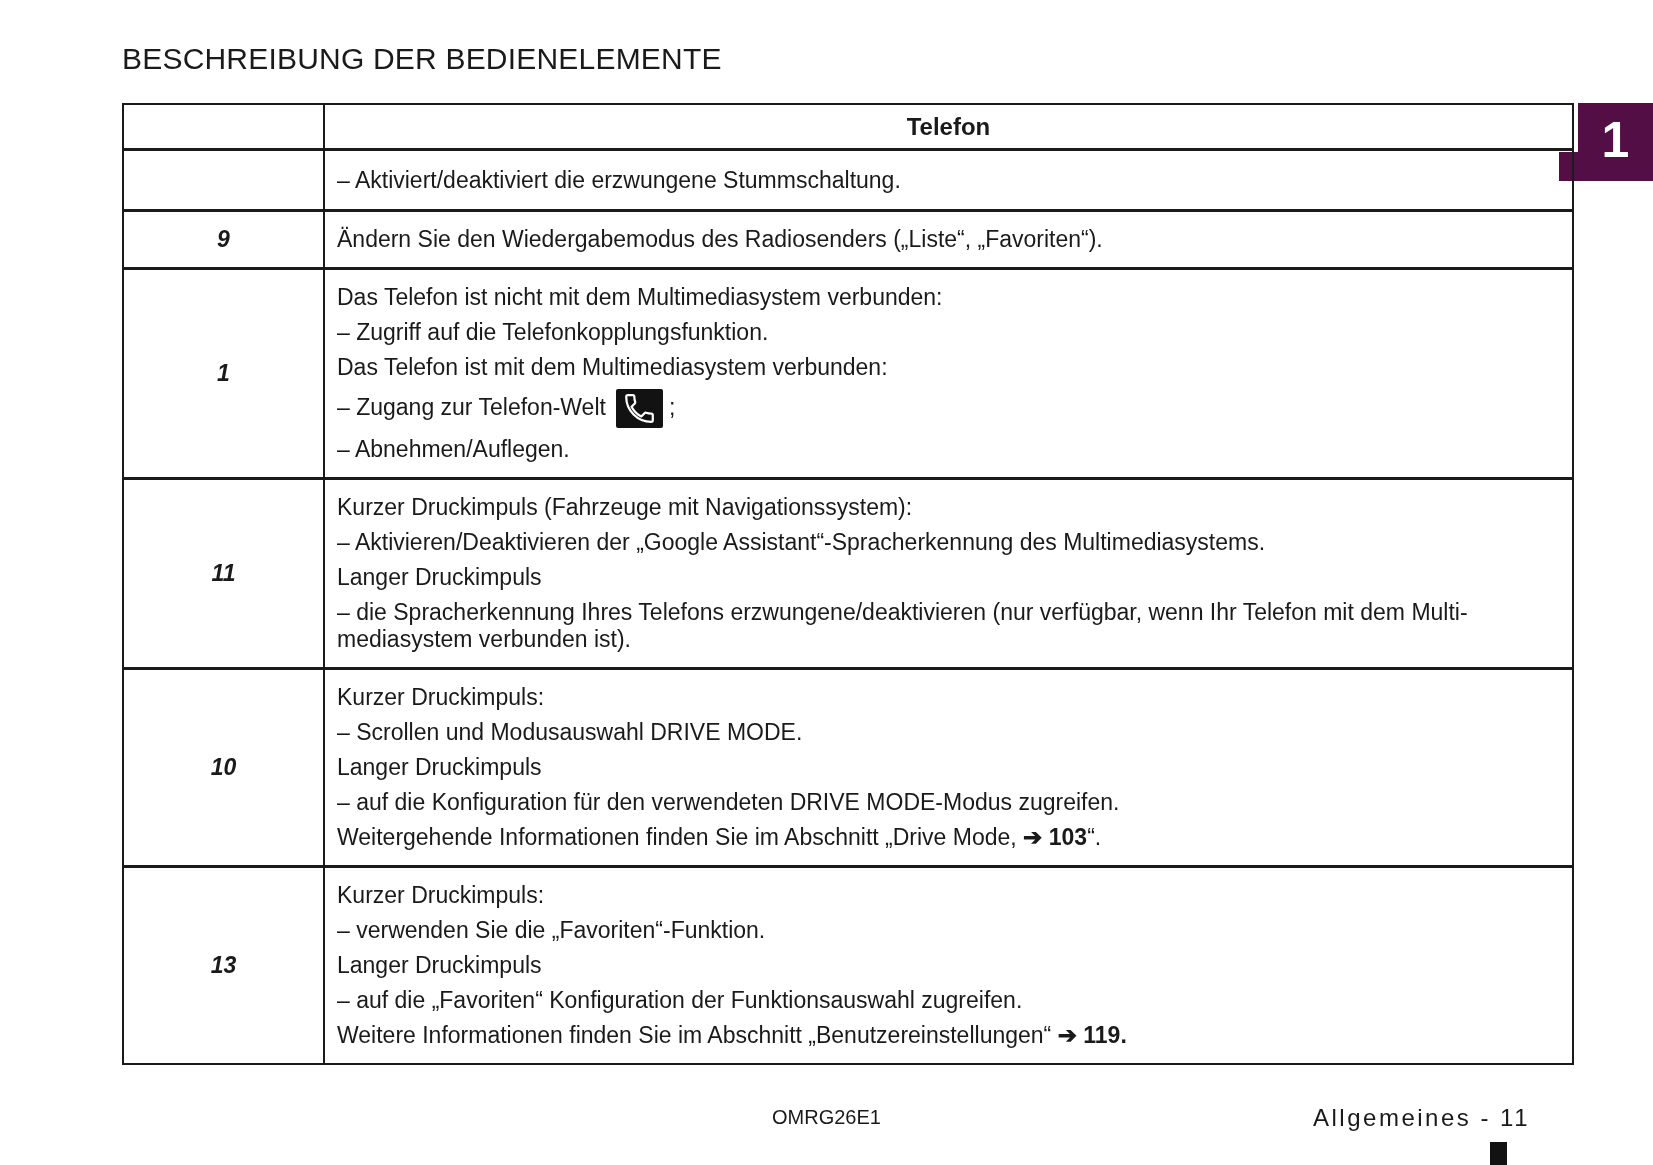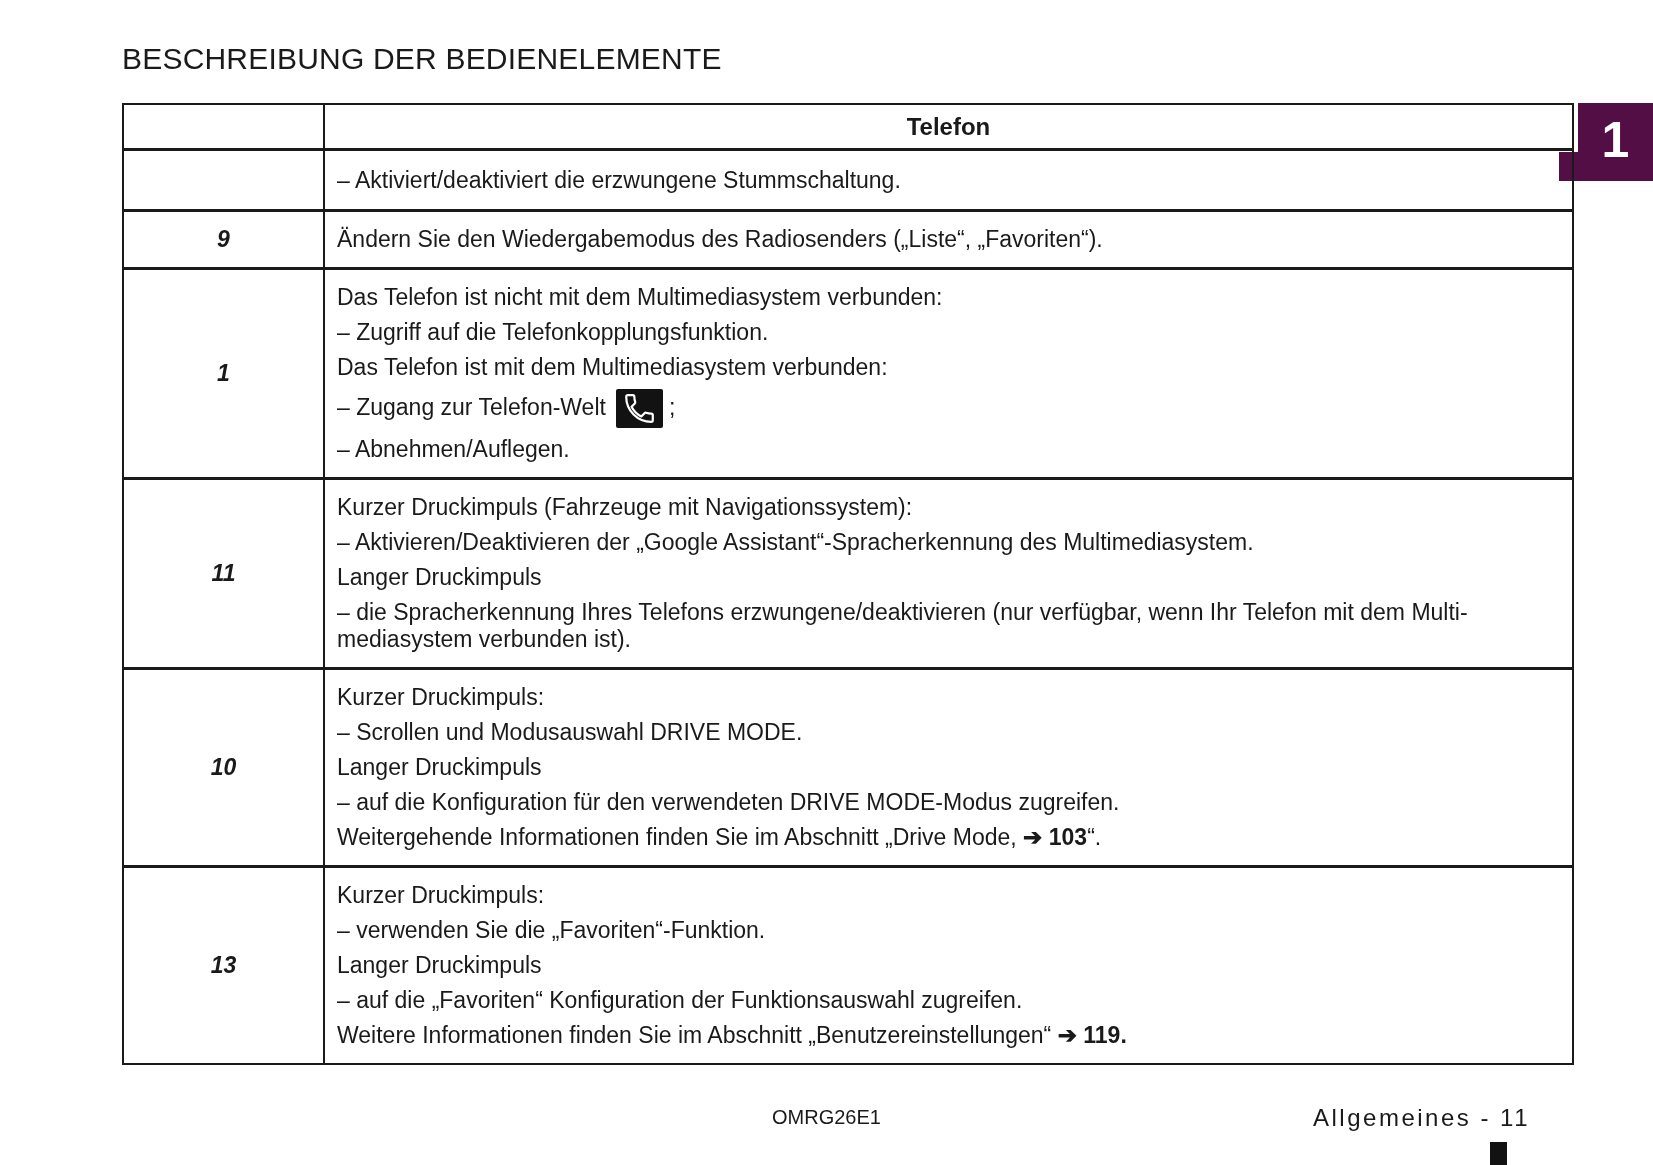--- a/index.html
+++ b/index.html
@@ -165,21 +165,21 @@
                   <path d="M6.62 10.79c1.44 2.83 3.76 5.14 6.59 6.59l2.2-2.21c.27-.27.67-.36 1.02-.24 1.12.37 2.33.57 3.57.57.55 0 1 .45 1 1V20c0 .55-.45 1-1 1-9.39 0-17-7.61-17-17 0-.55.45-1 1-1h3.5c.55 0 1 .45 1 1 0 1.25.2 2.45.57 3.57.11.35.03.74-.25 1.02l-2.2 2.2z"></path>
                 </svg>
               </span><span>;</span></div>
             <div class="line"><span>– Abnehmen/Auflegen.</span></div>
           </td>
         </tr>
         <tr class="row-11">
           <td class="num">11</td>
           <td class="content">
             <div class="line"><span>Kurzer Druckimpuls (Fahrzeuge mit Navigationssystem):</span></div>
-            <div class="line"><span>– Aktivieren/Deaktivieren der „Google Assistant“-Spracherkennung des Multimediasystem.</span></div>
+            <div class="line"><span>– Aktivieren/Deaktivieren der „Google Assistant“-Spracherkennung des Multimediasystems.</span></div>
             <div class="line"><span>Langer Druckimpuls</span></div>
             <div class="line"><span>– die Spracherkennung Ihres Telefons erzwungene/deaktivieren (nur verfügbar, wenn Ihr Telefon mit dem Multi-</span><br><span>mediasystem verbunden ist).</span></div>
           </td>
         </tr>
         <tr class="row-12">
           <td class="num">10</td>
           <td class="content">
             <div class="line"><span>Kurzer Druckimpuls:</span></div>
             <div class="line"><span>– Scrollen und Modusauswahl DRIVE MODE.</span></div>
             <div class="line"><span>Langer Druckimpuls</span></div>

